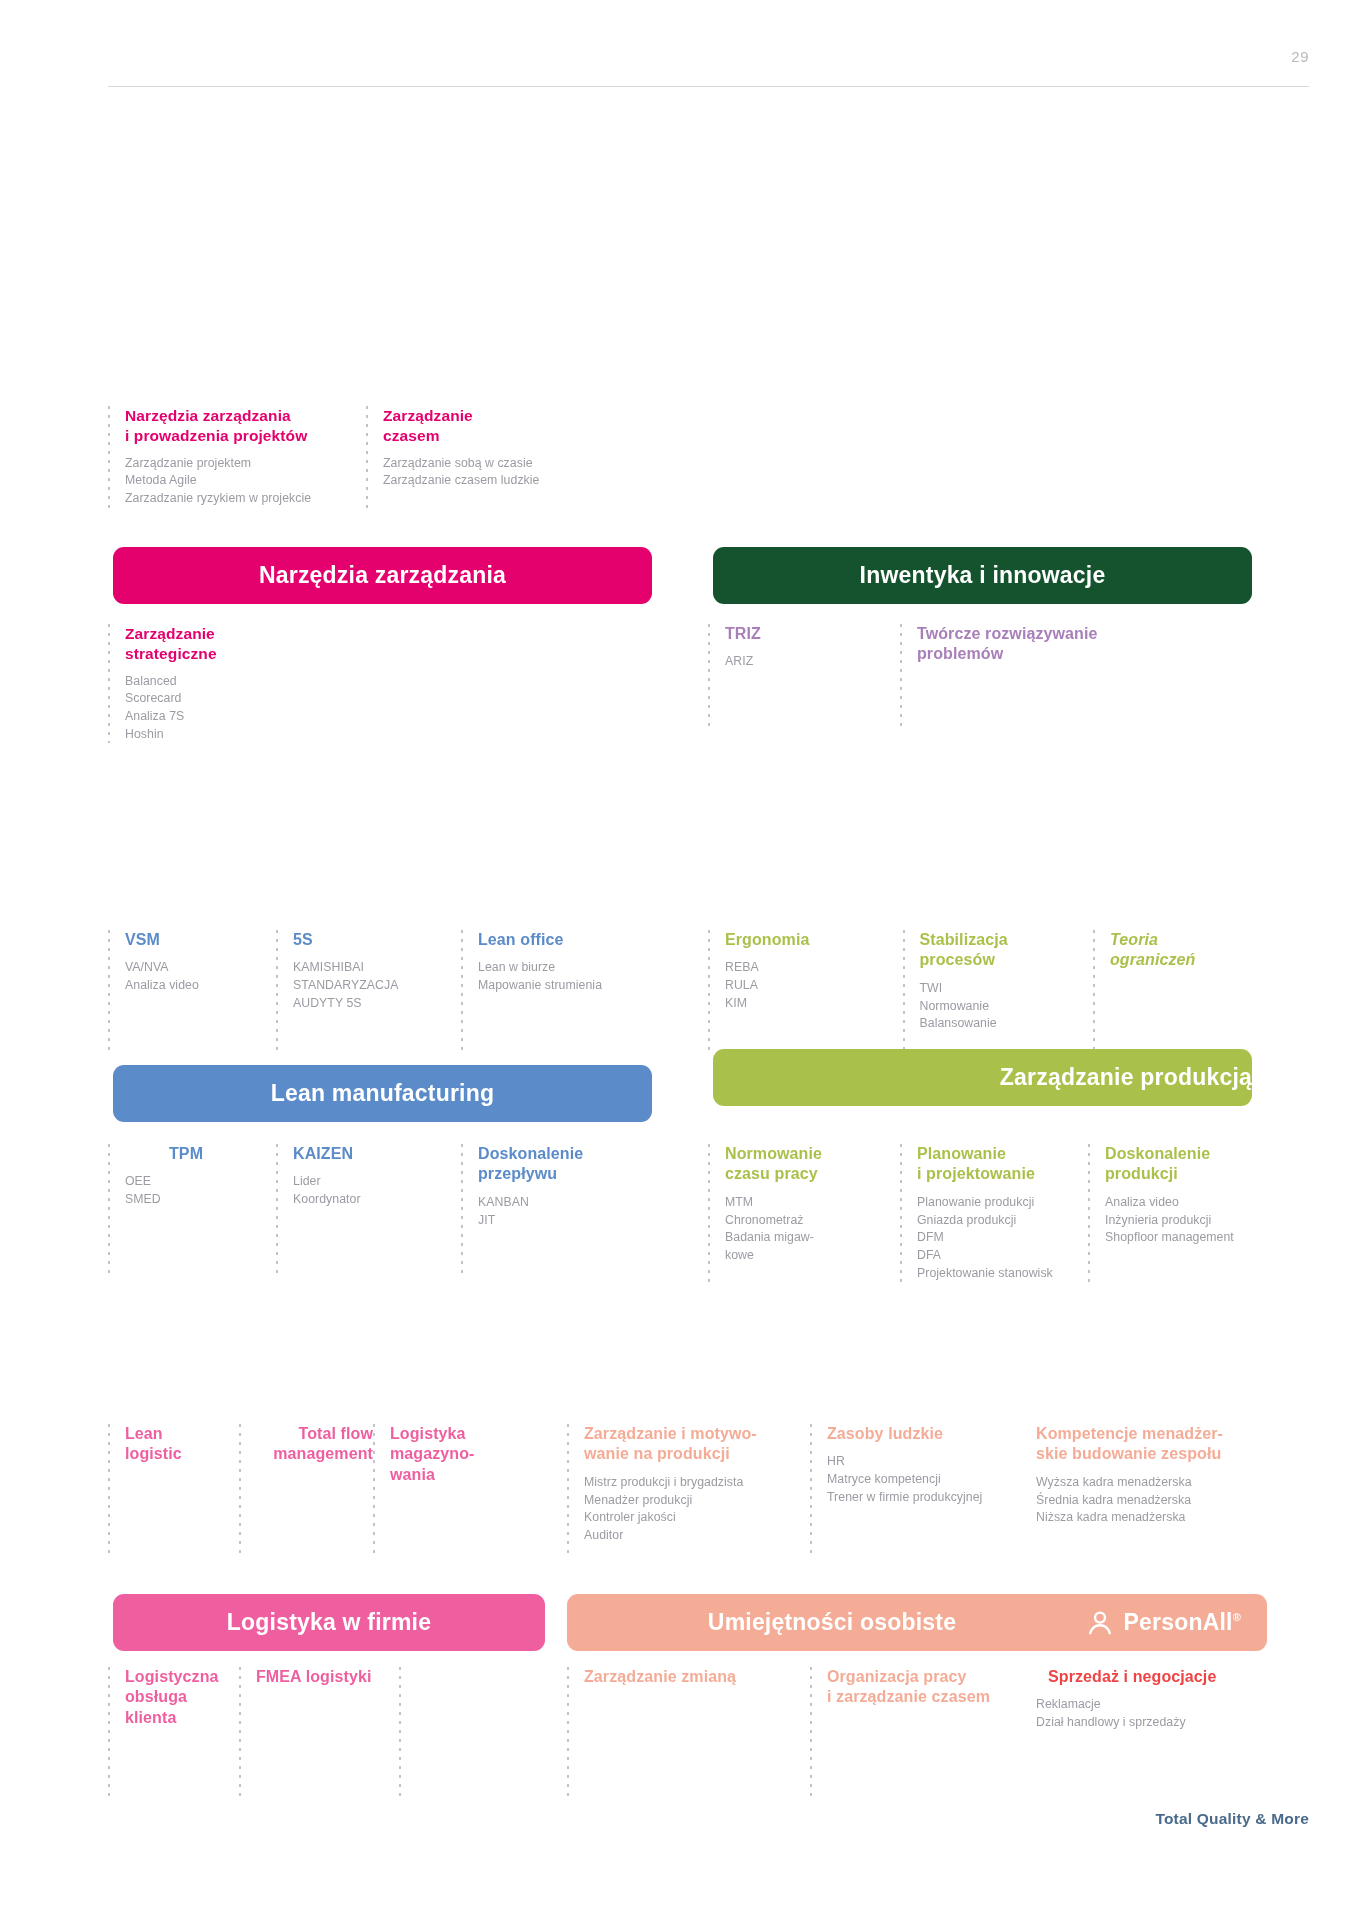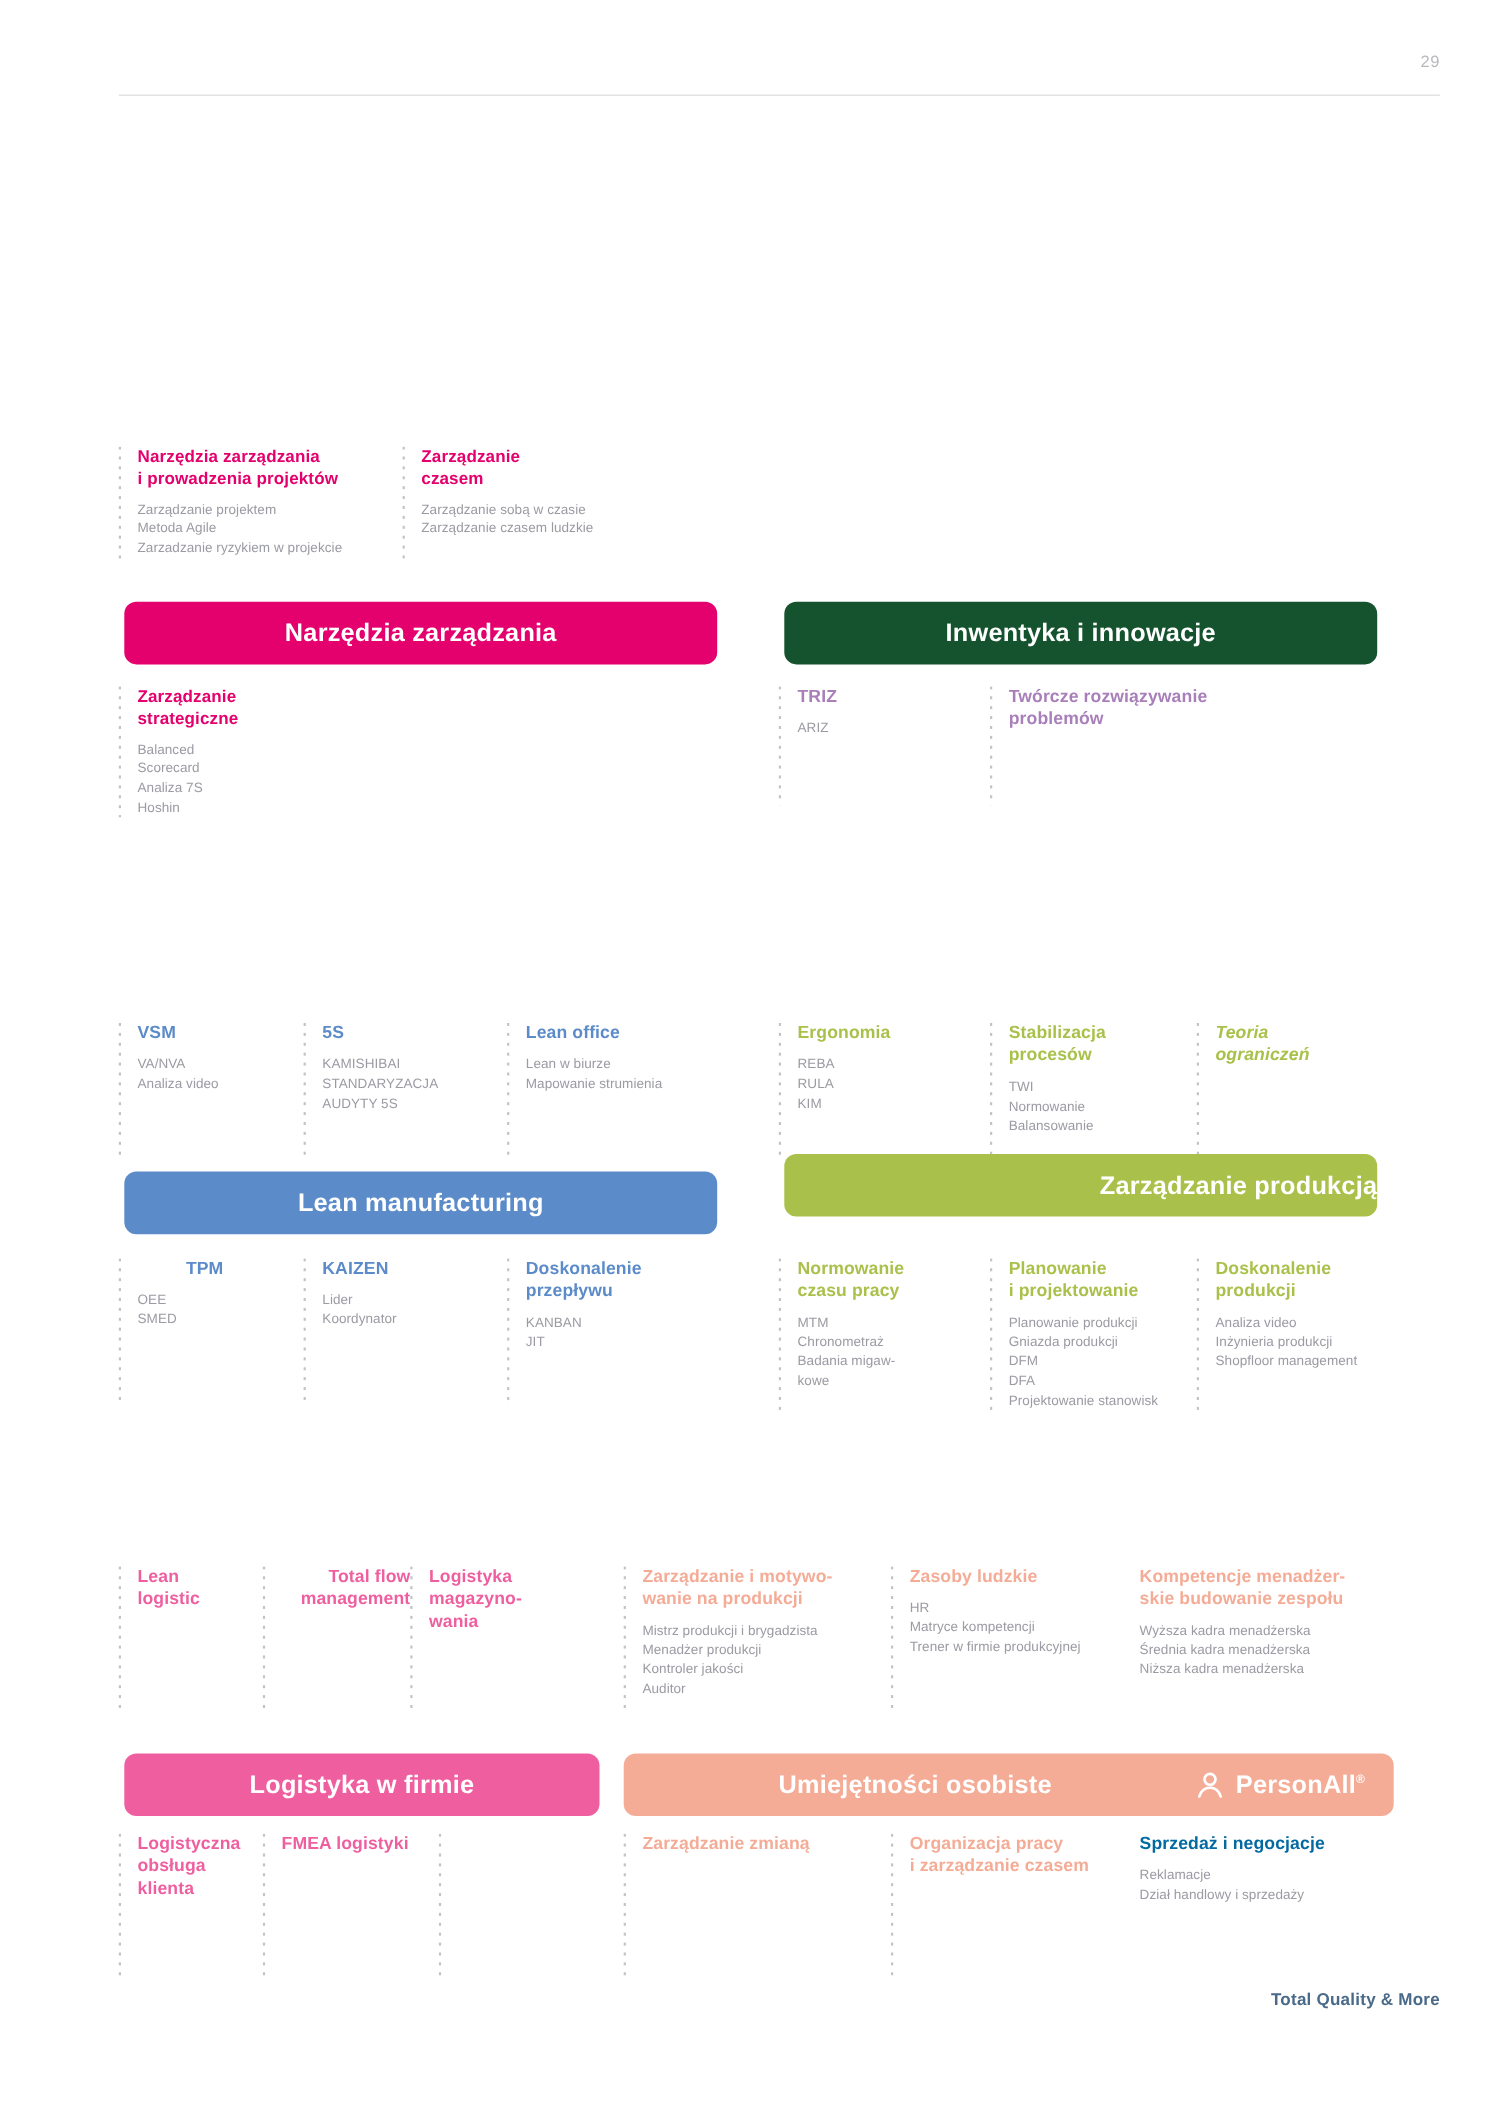--- a/index.html
+++ b/index.html
@@ -220,21 +220,21 @@
 przepływu</div>
         <div class="items">
           <div class="col-item">KANBAN</div>
           <div class="col-item">JIT</div>
         </div>
       </div>
     </div>
   </div>
 
   <div class="block" style="left:708px; top:930px; width:560px;">
-    <div style="display:flex;">
+    <div style="display:flex;justify-content:space-between;">
       <div class="col" style="width:192px; min-height:120px;">
         <div class="col-h big" style="color:#a9c14b;">Ergonomia</div>
         <div class="items">
           <div class="col-item">REBA</div>
           <div class="col-item">RULA</div>
           <div class="col-item">KIM</div>
         </div>
       </div>
       <div class="col" style="width:188px; min-height:120px;">
         <div class="col-h big" style="color:#a9c14b; white-space:pre-line;">Stabilizacja
@@ -375,21 +375,21 @@
   <div class="block" style="left:567px; top:1667px; width:700px;">
     <div style="display:flex;">
       <div class="col" style="width:243px; min-height:130px;">
         <div class="col-h big" style="color:#f4ac97;">Zarządzanie zmianą</div>
       </div>
       <div class="col" style="width:226px; min-height:130px;">
         <div class="col-h big" style="color:#f4ac97; white-space:pre-line;">Organizacja pracy
 i zarządzanie czasem</div>
       </div>
       <div class="col nodots" style="width:231px; min-height:130px; padding-left:0;">
-        <div class="col-h big" style="color:#0369a1;">Sprzedaż i negocjacje</div>
+        <div class="col-h big" style="color:#ef4444;margin-left:12px;">Sprzedaż i negocjacje</div>
         <div class="items">
           <div class="col-item">Reklamacje</div>
           <div class="col-item">Dział handlowy i sprzedaży</div>
         </div>
       </div>
     </div>
   </div>
 
   <div class="footer">Total Quality &amp; More</div>
 

